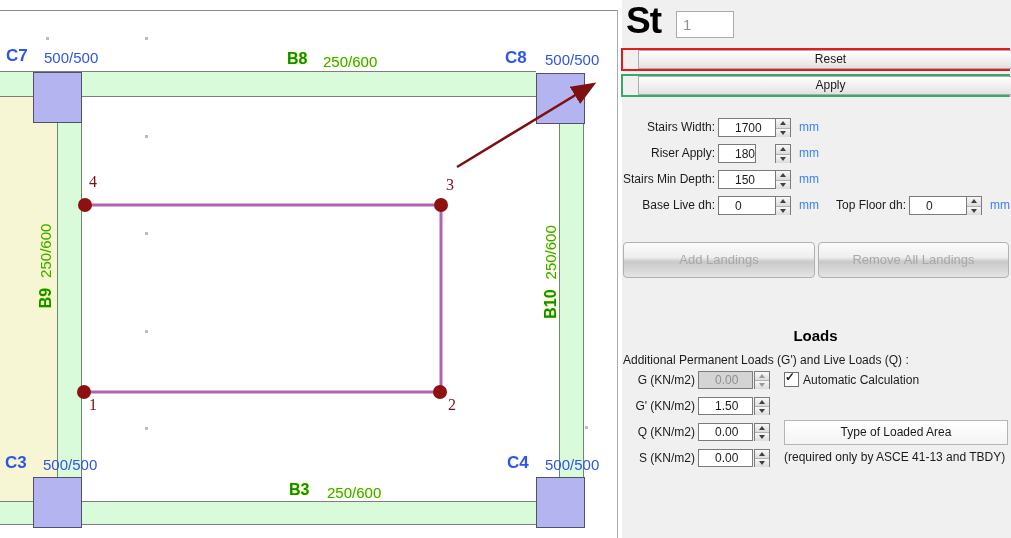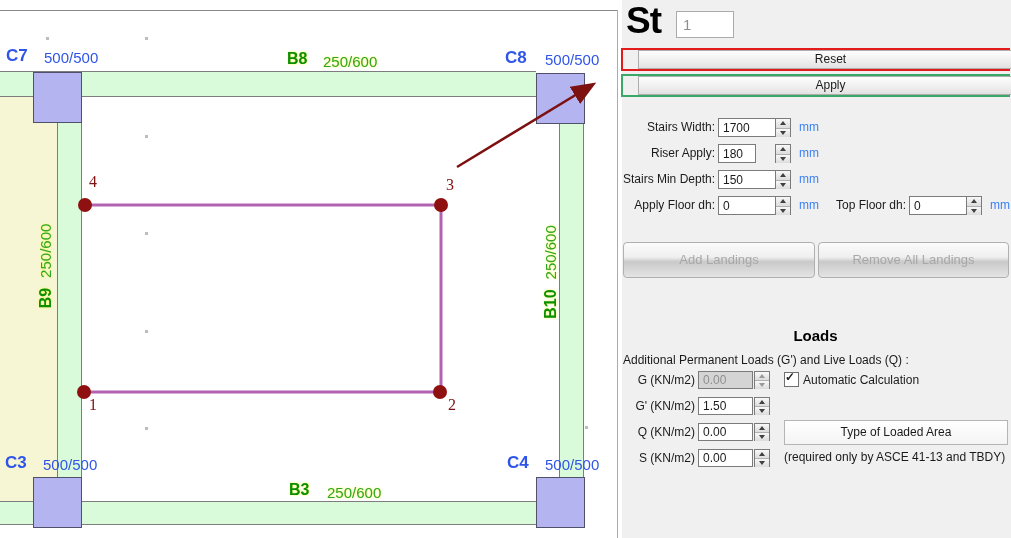--- a/index.html
+++ b/index.html
@@ -42,21 +42,21 @@
             background:#fff;color:#8f8f8f;font-size:15px;padding:0 0 0 6px;
             font-family:"Liberation Sans",sans-serif;}
   .frame{left:621px;width:385px;height:19px;}
   .frame-red{top:48px;border:2px solid #e31b1c;}
   .frame-green{top:74px;border:2px solid #3aa967;}
   .btn{width:100%;height:100%;border:1px solid #adadad;box-sizing:border-box;
        background:linear-gradient(#fdfdfd,#f0f0f0 55%,#e2e2e2);
        font-size:12px;color:#1a1a1a;text-align:center;line-height:17px;cursor:default;margin-left:15px;}
   .row-label{font-size:12px;color:#1a1a1a;text-align:right;line-height:21px;}
   .num{border:1px solid #7b7b7b;background:#fff;font-size:12px;color:#1a1a1a;
-       padding:0 0 0 4px;font-family:"Liberation Sans",sans-serif;height:19px;box-sizing:border-box;}
+       padding:0 0 0 16px;font-family:"Liberation Sans",sans-serif;height:19px;box-sizing:border-box;}
   .num.disabled{background:#d4d4d4;color:#8f8f8f;}
   .spin{display:inline-block;width:16px;border:1px solid #7b7b7b;background:#ececec;
         box-sizing:border-box;}
   .spin .cell{display:block;height:50%;position:relative;
         background:linear-gradient(#f8f8f8,#dcdcdc);}
   .spin .cell + .cell{border-top:1px solid #b0b0b0;}
   .tri{position:absolute;left:50%;top:50%;width:0;height:0;transform:translate(-50%,-50%);}
   .tri-up{border-left:3px solid transparent;border-right:3px solid transparent;
           border-bottom:4px solid #404040;}
   .tri-down{border-left:3px solid transparent;border-right:3px solid transparent;
@@ -184,21 +184,21 @@
 <span class="abs spin" style="left:775px;top:170px;height:19px">
     <span class="cell">
       <i class="tri tri-up"></i>
     </span>
     <span class="cell">
       <i class="tri tri-down"></i>
     </span>
   </span>
 <div class="abs unit" style="left:799px;top:169px">mm</div>
 
-<div class="abs row-label" style="left:622px;top:195px;width:93px">Apply Floor dh:</div>
+<div class="abs row-label" style="left:622px;top:195px;width:93px">Base Live dh:</div>
 <input class="abs num" style="left: 718px; top: 196px; width: 58px;" value="0">
 <span class="abs spin" style="left:775px;top:196px;height:19px">
     <span class="cell">
       <i class="tri tri-up"></i>
     </span>
     <span class="cell">
       <i class="tri tri-down"></i>
     </span>
   </span>
 <div class="abs unit" style="left:799px;top:195px">mm</div>

